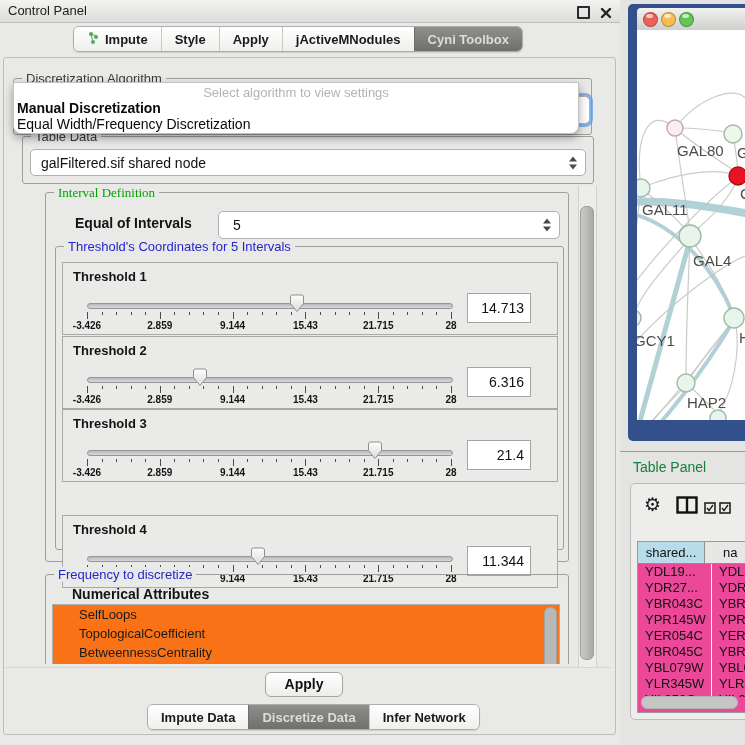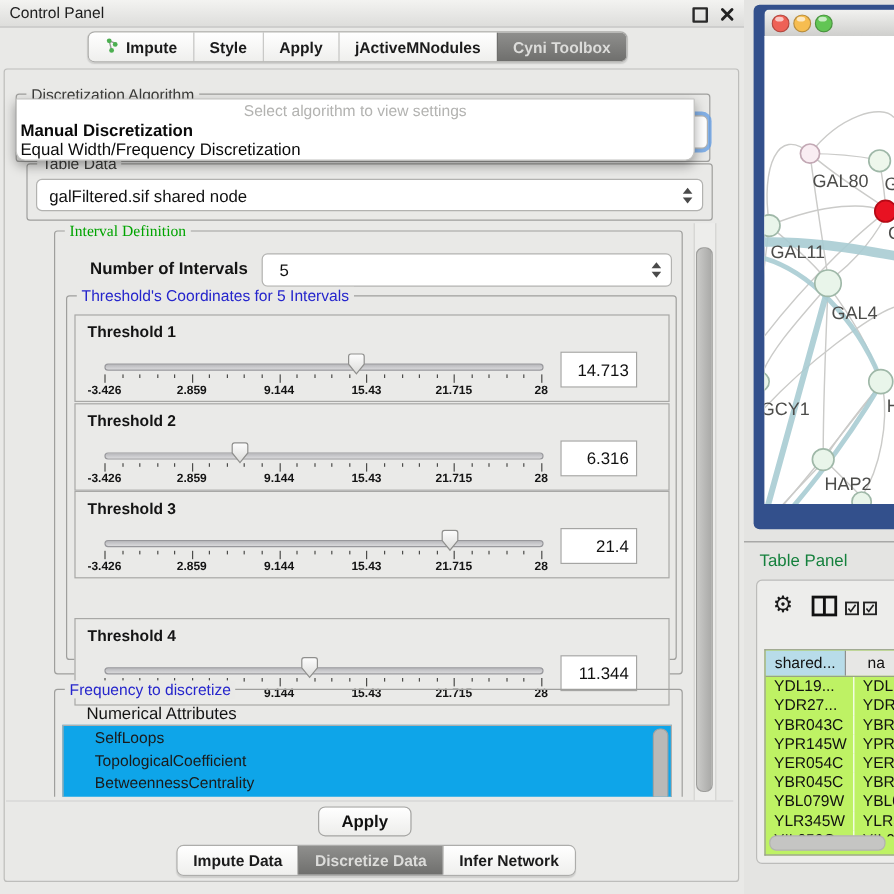--- a/index.html
+++ b/index.html
@@ -66,22 +66,22 @@
   .thr-thumb{position:absolute;top:31px;width:16px;height:19px;}
   .ticks{position:absolute;left:24px;top:49px;width:364px;height:8px;}
   .tick{position:absolute;top:0;width:1px;height:3px;background:#4c4c4a;}
   .tick.major{height:7px;}
   .ticklabels{position:absolute;left:24px;top:57px;width:364px;height:11px;}
   .ticklabel{position:absolute;transform:translateX(-50%);font-size:10px;font-weight:bold;color:#141414;white-space:nowrap;}
   .thr-value{position:absolute;left:404px;top:30px;width:56px;height:28px;background:#fff;border:1px solid #a5a5a3;
     font-size:14px;color:#111;text-align:right;line-height:28px;padding-right:6px;}
 
   #attr-group{left:35px;top:388px;width:522px;height:112px;}
-  #attr-subtitle{left:42px;top:400px;font-size:14px;font-weight:normal;color:#141414;padding-left:20px;}
-  #attr-list{left:42px;top:418px;width:506px;height:78px;background:#0ea5e9;border:1px solid #aeaeac;overflow:hidden;}
+  #attr-subtitle{left:42px;top:400px;font-size:14px;font-weight:bold;color:#141414;padding-left:20px;}
+  #attr-list{left:42px;top:418px;width:506px;height:78px;background:#f97316;border:1px solid #aeaeac;overflow:hidden;}
   .attr-item{height:19px;line-height:19px;padding-left:26px;font-size:13px;color:#1a1a1a;white-space:nowrap;}
   #attr-scroll{position:absolute;right:2px;top:2px;width:11px;height:60px;background:#b9b9b7;border:1px solid #a3a3a1;border-radius:6px;}
 
   #main-scroll-track{left:578px;top:186px;width:17px;height:481px;background:#ededeb;border-left:1px solid #d2d2d0;border-right:1px solid #d2d2d0;}
   #main-scroll-thumb{left:580px;top:206px;width:12px;height:452px;border-radius:6px;
     background:linear-gradient(90deg,#cacac8,#a9a9a7);border:1px solid #9e9e9c;}
 
   #apply-btn{left:265px;top:672px;width:76px;height:23px;background:linear-gradient(#ffffff,#ededeb);
     border:1px solid #a5a5a3;border-radius:6px;font-size:14px;font-weight:bold;color:#111;
     text-align:center;line-height:23px;}
@@ -93,21 +93,21 @@
   .net-titlebar{left:637px;top:8px;width:108px;height:22px;background:linear-gradient(#f2f2f0,#cfcfcd);
     border-bottom:1px solid #a9a9a7;border-radius:4px 0 0 0;}
   .tl{position:absolute;top:4px;width:13px;height:13px;border-radius:50%;border:1px solid rgba(0,0,0,.25);}
   .tl::after{content:"";position:absolute;left:2px;top:1px;width:7px;height:4px;border-radius:50%;background:rgba(255,255,255,.65);}
   #net-canvas{left:637px;top:30px;width:108px;height:390px;background:#fff;}
 
   #tp-sep{left:620px;top:451px;width:125px;height:1px;background:#9a9a98;}
   #tp-title{left:633px;top:459px;font-size:14px;color:#15803d;}
   .table-panel{left:630px;top:483px;width:130px;height:235px;background:#ededeb;border:1px solid #bcbcba;border-radius:5px;}
   .tp-toolbar-icon{position:absolute;top:495px;}
-  #tp-table{left:637px;top:541px;width:108px;height:170px;background:#bef264;border:1px solid #9a9a98;border-right:none;overflow:hidden;}
+  #tp-table{left:637px;top:541px;width:108px;height:170px;background:#ec4899;border:1px solid #9a9a98;border-right:none;overflow:hidden;}
   .tp-head{display:flex;height:21px;border-bottom:1px solid #8f8f8d;}
   .tp-head .hc1{width:66px;background:#b8dce9;border-right:1px solid #8f8f8d;
     font-size:13px;color:#111;text-align:center;line-height:21px;overflow:hidden;}
   .tp-head .hc2{flex:1;background:#e7e7e5;font-size:13px;color:#111;line-height:21px;padding-left:18px;overflow:hidden;}
   .tp-rows{height:133px;overflow:hidden;}
   .tp-row{display:flex;height:16px;}
   .tp-row .c1{width:66px;border-right:1px solid #fff;padding-left:7px;font-size:13px;color:#111;line-height:16px;white-space:nowrap;overflow:hidden;}
   .tp-row .c2{flex:1;padding-left:7px;font-size:13px;color:#111;line-height:16px;white-space:nowrap;overflow:hidden;}
   #tp-hscroll{position:absolute;left:3px;bottom:3px;width:95px;height:11px;background:#c5c5c3;border:1px solid #b2b2b0;border-radius:6px;}
 </style>
@@ -166,21 +166,21 @@
         <span class="spin-up"></span>
         <span class="spin-down"></span>
       </span>
   </div>
 
   <div class="abs" id="viewport">
 
     <div class="abs groupbox" id="interval-group">
       <span class="gtitle green">Interval Definition</span>
     </div>
-    <span class="abs" id="numint-label">Number of Intervals</span>
+    <span class="abs" id="numint-label">Equal of Intervals</span>
     <div class="abs combo" id="numint-combo">
       <span class="val" style="left:14px;">5</span>
       <span class="spinner">
           <span class="spin-up"></span>
           <span class="spin-down"></span>
         </span>
     </div>
 
     <div class="abs groupbox" id="thr-group">
       <span class="gtitle blue">Threshold's Coordinates for 5 Intervals</span>

